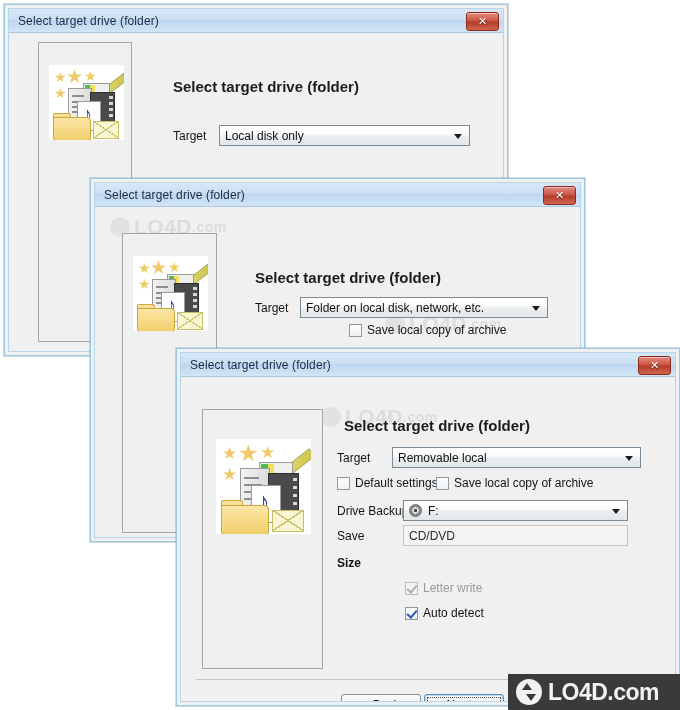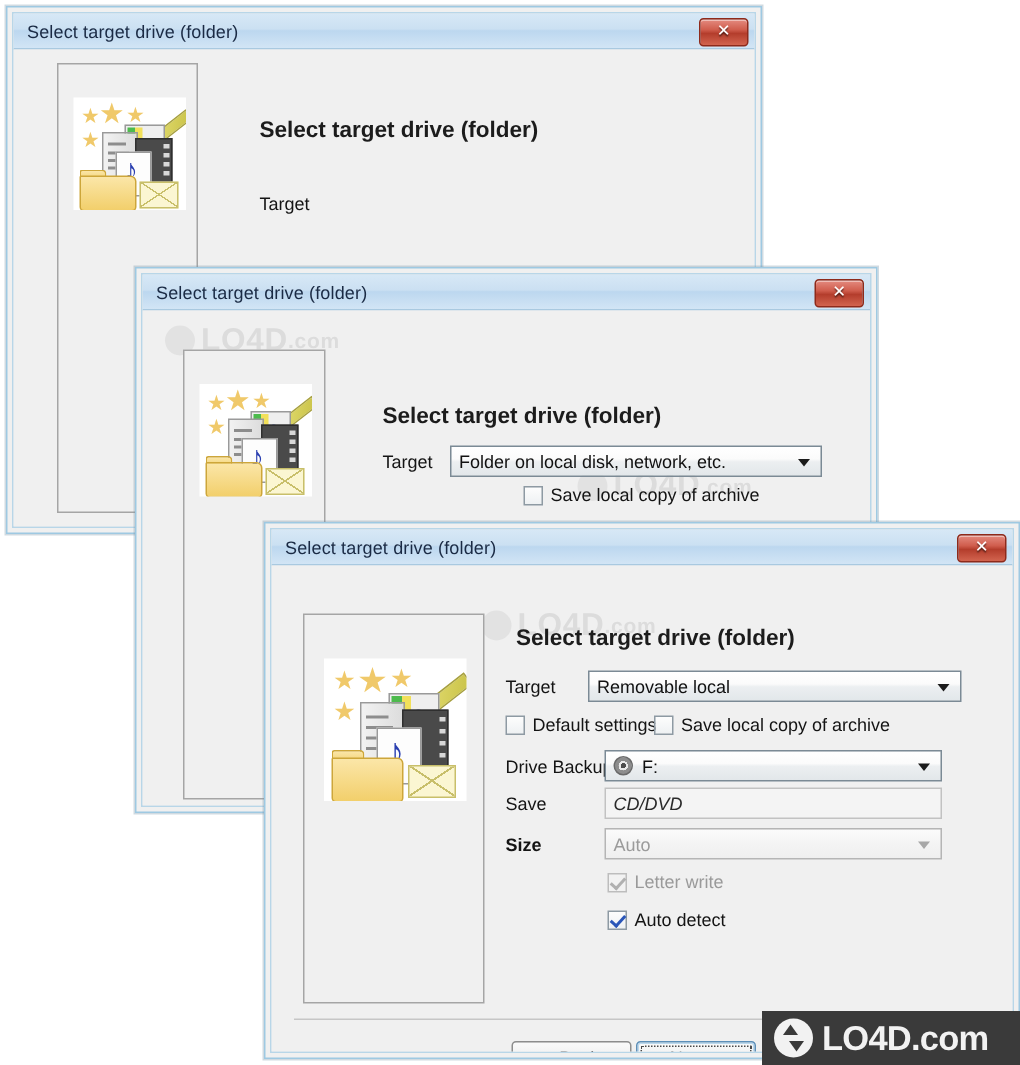--- a/index.html
+++ b/index.html
@@ -357,20 +357,24 @@
             <div class="envelope" style="left:44px;top:56px;width:24px;height:16px;">
               <div class="env-flap"></div>
             </div>
           </div>
         </div>
       </div>
 
       <div class="heading" style="left:164px;top:45px;">Select target drive (folder)</div>
 
       <div class="flabel" style="left:164px;top:96px;">Target</div>
+      <div class="combo" style="left:210px;top:92px;width:251px;">
+        <span>Local disk only</span>
+        <span class="arrow"></span>
+      </div>
 
       <div class="flabel" style="left:164px;top:157px;">Folder</div>
       <div class="textbox" style="left:210px;top:153px;width:226px;">
         <span>C:\Program Files\DFIncBackup_Home\Backup</span>
       </div>
 
     </div>
   </div>
 </div>
 
@@ -531,29 +535,25 @@
       </div>
 
       <div class="flabel" style="left:156px;top:127px;">Drive Backup</div>
       <div class="combo" style="left:222px;top:123px;width:225px;">
         <span class="disc-icon"></span>
         <span>F:</span>
         <span class="arrow"></span>
       </div>
 
       <div class="flabel" style="left:156px;top:152px;">Save</div>
-      <div class="textbox ro" style="left:222px;top:148px;width:225px;font-style:italic;">
+      <div class="textbox ro" style="left:222px;top:148px;width:225px;">
         <span>CD/DVD</span>
       </div>
 
       <div class="flabel" style="left:156px;top:179px;font-weight:bold;">Size</div>
-      <div class="combo disabled" style="left:222px;top:175px;width:225px;">
-        <span>Auto</span>
-        <span class="arrow"></span>
-      </div>
 
       <div class="chk dis" style="left:224px;top:204px;">
         <span class="box checked"></span>
         <span>Letter write</span>
       </div>
 
       <div class="chk" style="left:224px;top:229px;">
         <span class="box checked"></span>
         <span>Auto detect</span>
       </div>

